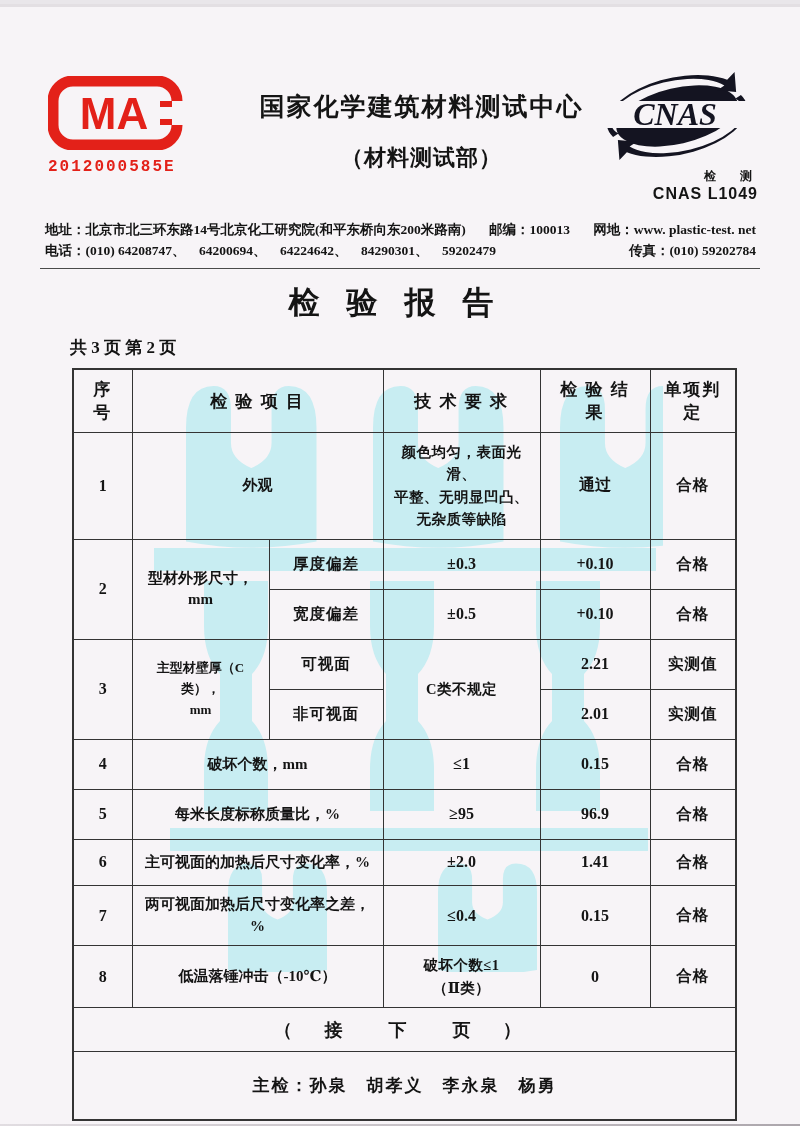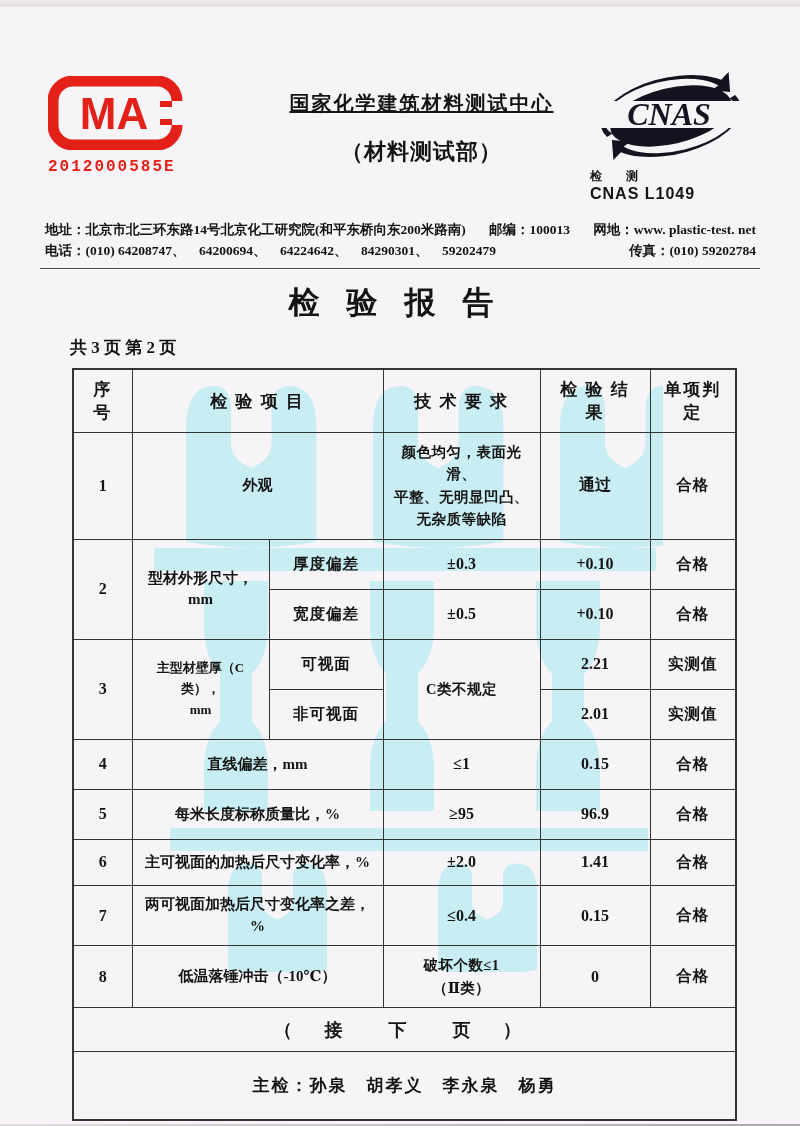--- a/index.html
+++ b/index.html
@@ -11,23 +11,23 @@
   }
   
   .watermark{position:absolute;left:148px;top:372px;z-index:0;}
   .content{position:relative;z-index:1;}
   
   .hdr{display:flex;align-items:flex-start;margin:72px 42px 0 48px;}
   .cma-block{width:205px;flex:0 0 auto;}
   .cma-num{color:#e32119;font-weight:bold;font-size:16px;letter-spacing:2px;margin-top:4px;
            font-family:Liberation Mono, monospace;}
   .org-block{flex:1;text-align:center;padding-top:14px;}
-  .org-title{font-size:20px;font-weight:bold;letter-spacing:2px;white-space:nowrap;text-decoration:underline;}
+  .org-title{font-size:25px;font-weight:bold;letter-spacing:2px;white-space:nowrap;}
   .org-sub{font-size:22px;font-weight:bold;margin-top:20px;letter-spacing:1px;}
-  .cnas-block{width:168px;flex:0 0 auto;text-align:left;margin-top:-6px;}
+  .cnas-block{width:168px;flex:0 0 auto;text-align:right;margin-top:-6px;}
   .cnas-mark{font-size:12px;font-weight:bold;letter-spacing:6px;margin-top:-4px;}
   .cnas-no{font-size:16px;font-weight:bold;letter-spacing:1px;
            font-family:"Liberation Sans","DejaVu Sans",sans-serif;}
   
   .contact{margin:16px 44px 0 45px;font-size:13.5px;font-weight:bold;line-height:21px;}
   .contact .row{display:flex;justify-content:space-between;white-space:nowrap;}
   .hdr-rule{border-top:1.5px solid #4a4a4a;margin:7px 40px 0 40px;}
   
   .report-title{text-align:center;font-size:31px;font-weight:bold;letter-spacing:27px;
                 padding-left:9px;margin-top:13px;}
@@ -189,21 +189,21 @@
         <td class="verdict">实测值</td>
       </tr>
       <tr class="h-50">
         <td class="sub">非可视面</td>
         <td class="val">2.01</td>
         <td class="verdict">实测值</td>
       </tr>
 
       <tr class="h-50">
         <td class="no">4</td>
-        <td class="item" colspan="2">直线偏差，mm</td>
+        <td class="item" colspan="2">破坏个数，mm</td>
         <td class="val">≤1</td>
         <td class="val">0.15</td>
         <td class="verdict">合格</td>
       </tr>
 
       <tr class="h-50">
         <td class="no">5</td>
         <td class="item" colspan="2">每米长度标称质量比，%</td>
         <td class="val">≥95</td>
         <td class="val">96.9</td>

